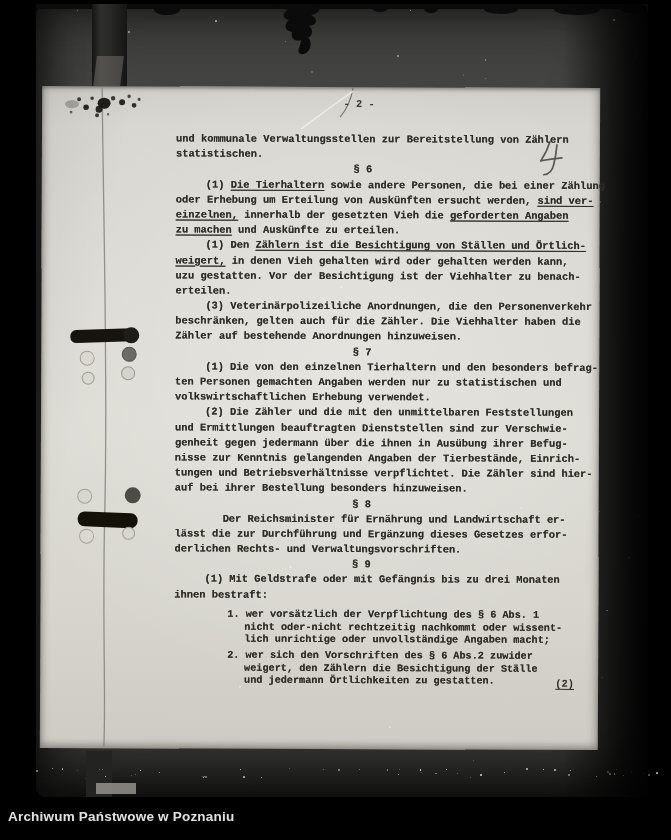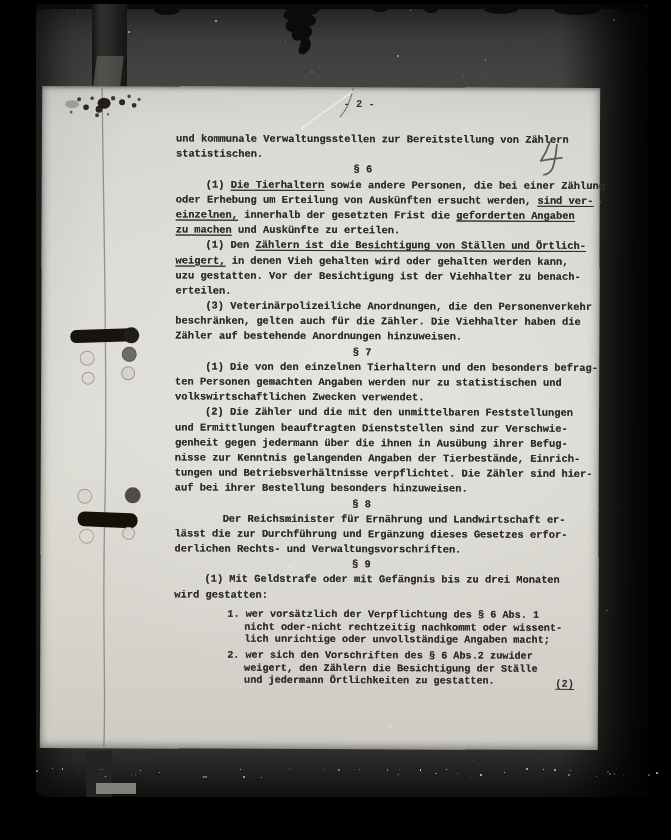--- a/index.html
+++ b/index.html
@@ -287,50 +287,51 @@
         <path d="M19,5 Q18,16 16,24 Q14,34 6,35"></path>
       </g>
     </svg>
 
     <div class="txt">
         <div class="line body"><span>und kommunale Verwaltungsstellen zur Bereitstellung von Zählern</span></div>
         <div class="line body"><span>statistischen.</span></div>
         <div class="line center"><span>§ 6</span></div>
         <div class="line body indent"><span>(1) </span><span class="u">Die Tierhaltern</span><span> sowie andere Personen, die bei einer Zählung</span></div>
         <div class="line body"><span>oder Erhebung um Erteilung von Auskünften ersucht werden, </span><span class="u">sind ver-</span></div>
-        <div class="line body"><span class="u">einzelnen,</span><span> innerhalb der gesetzten Frist die </span><span class="u">geforderten Angaben</span></div>
+        <div class="line body"><span class="u">einzelnen,</span><span> innerhalb der gesetzten Vieh die </span><span class="u">geforderten Angaben</span></div>
         <div class="line body"><span class="u">zu machen</span><span> und Auskünfte zu erteilen.</span></div>
         <div class="line body indent"><span>(1) Den </span><span class="u">Zählern ist die Besichtigung von Ställen und Örtlich-</span></div>
         <div class="line body"><span class="u">weigert,</span><span> in denen Vieh gehalten wird oder gehalten werden kann,</span></div>
         <div class="line body"><span>uzu gestatten. Vor der Besichtigung ist der Viehhalter zu benach-</span></div>
         <div class="line body"><span>erteilen.</span></div>
         <div class="line body indent"><span>(3) Veterinärpolizeiliche Anordnungen, die den Personenverkehr</span></div>
         <div class="line body"><span>beschränken, gelten auch für die Zähler. Die Viehhalter haben die</span></div>
         <div class="line body"><span>Zähler auf bestehende Anordnungen hinzuweisen.</span></div>
         <div class="line center"><span>§ 7</span></div>
         <div class="line body indent"><span>(1) Die von den einzelnen Tierhaltern und den besonders befrag-</span></div>
         <div class="line body"><span>ten Personen gemachten Angaben werden nur zu statistischen und</span></div>
-        <div class="line body"><span>volkswirtschaftlichen Zwecken verwendet.</span></div>
+        <div class="line body"><span>volkswirtschaftlichen Erhebung verwendet.</span></div>
         <div class="line body indent"><span>(2) Die Zähler und die mit den unmittelbaren Feststellungen</span></div>
         <div class="line body"><span>und Ermittlungen beauftragten Dienststellen sind zur Verschwie-</span></div>
         <div class="line body"><span>genheit gegen jedermann über die ihnen in Ausübung ihrer Befug-</span></div>
         <div class="line body"><span>nisse zur Kenntnis gelangenden Angaben der Tierbestände, Einrich-</span></div>
         <div class="line body"><span>tungen und Betriebsverhältnisse verpflichtet. Die Zähler sind hier-</span></div>
         <div class="line body"><span>auf bei ihrer Bestellung besonders hinzuweisen.</span></div>
         <div class="line center"><span>§ 8</span></div>
         <div class="line body indent2"><span>Der Reichsminister für Ernährung und Landwirtschaft er-</span></div>
         <div class="line body"><span>lässt die zur Durchführung und Ergänzung dieses Gesetzes erfor-</span></div>
         <div class="line body"><span>derlichen Rechts- und Verwaltungsvorschriften.</span></div>
         <div class="line center"><span>§ 9</span></div>
         <div class="line body indent"><span>(1) Mit Geldstrafe oder mit Gefängnis bis zu drei Monaten</span></div>
-        <div class="line body"><span>wird gestatten:</span></div>
+        <div class="line body"><span>ihnen bestraft:</span></div>
         <div class="line list first gapA"><span>1. wer vorsätzlich der Verpflichtung des § 6 Abs. 1</span></div>
         <div class="line list cont"><span>nicht oder-nicht rechtzeitig nachkommt oder wissent-</span></div>
         <div class="line list cont"><span>lich unrichtige oder unvollständige Angaben macht;</span></div>
         <div class="line list first gapB"><span>2. wer sich den Vorschriften des § 6 Abs.2 zuwider</span></div>
         <div class="line list cont"><span>weigert, den Zählern die Besichtigung der Ställe</span></div>
         <div class="line list cont"><span>und jedermann Örtlichkeiten zu gestatten.</span></div>
       </div>
 
     <div class="botref">(2)</div>
   </div>
 
+  <div class="watermark">Archiwum Państwowe w Poznaniu</div>
 </div>
 
 </body></html>

